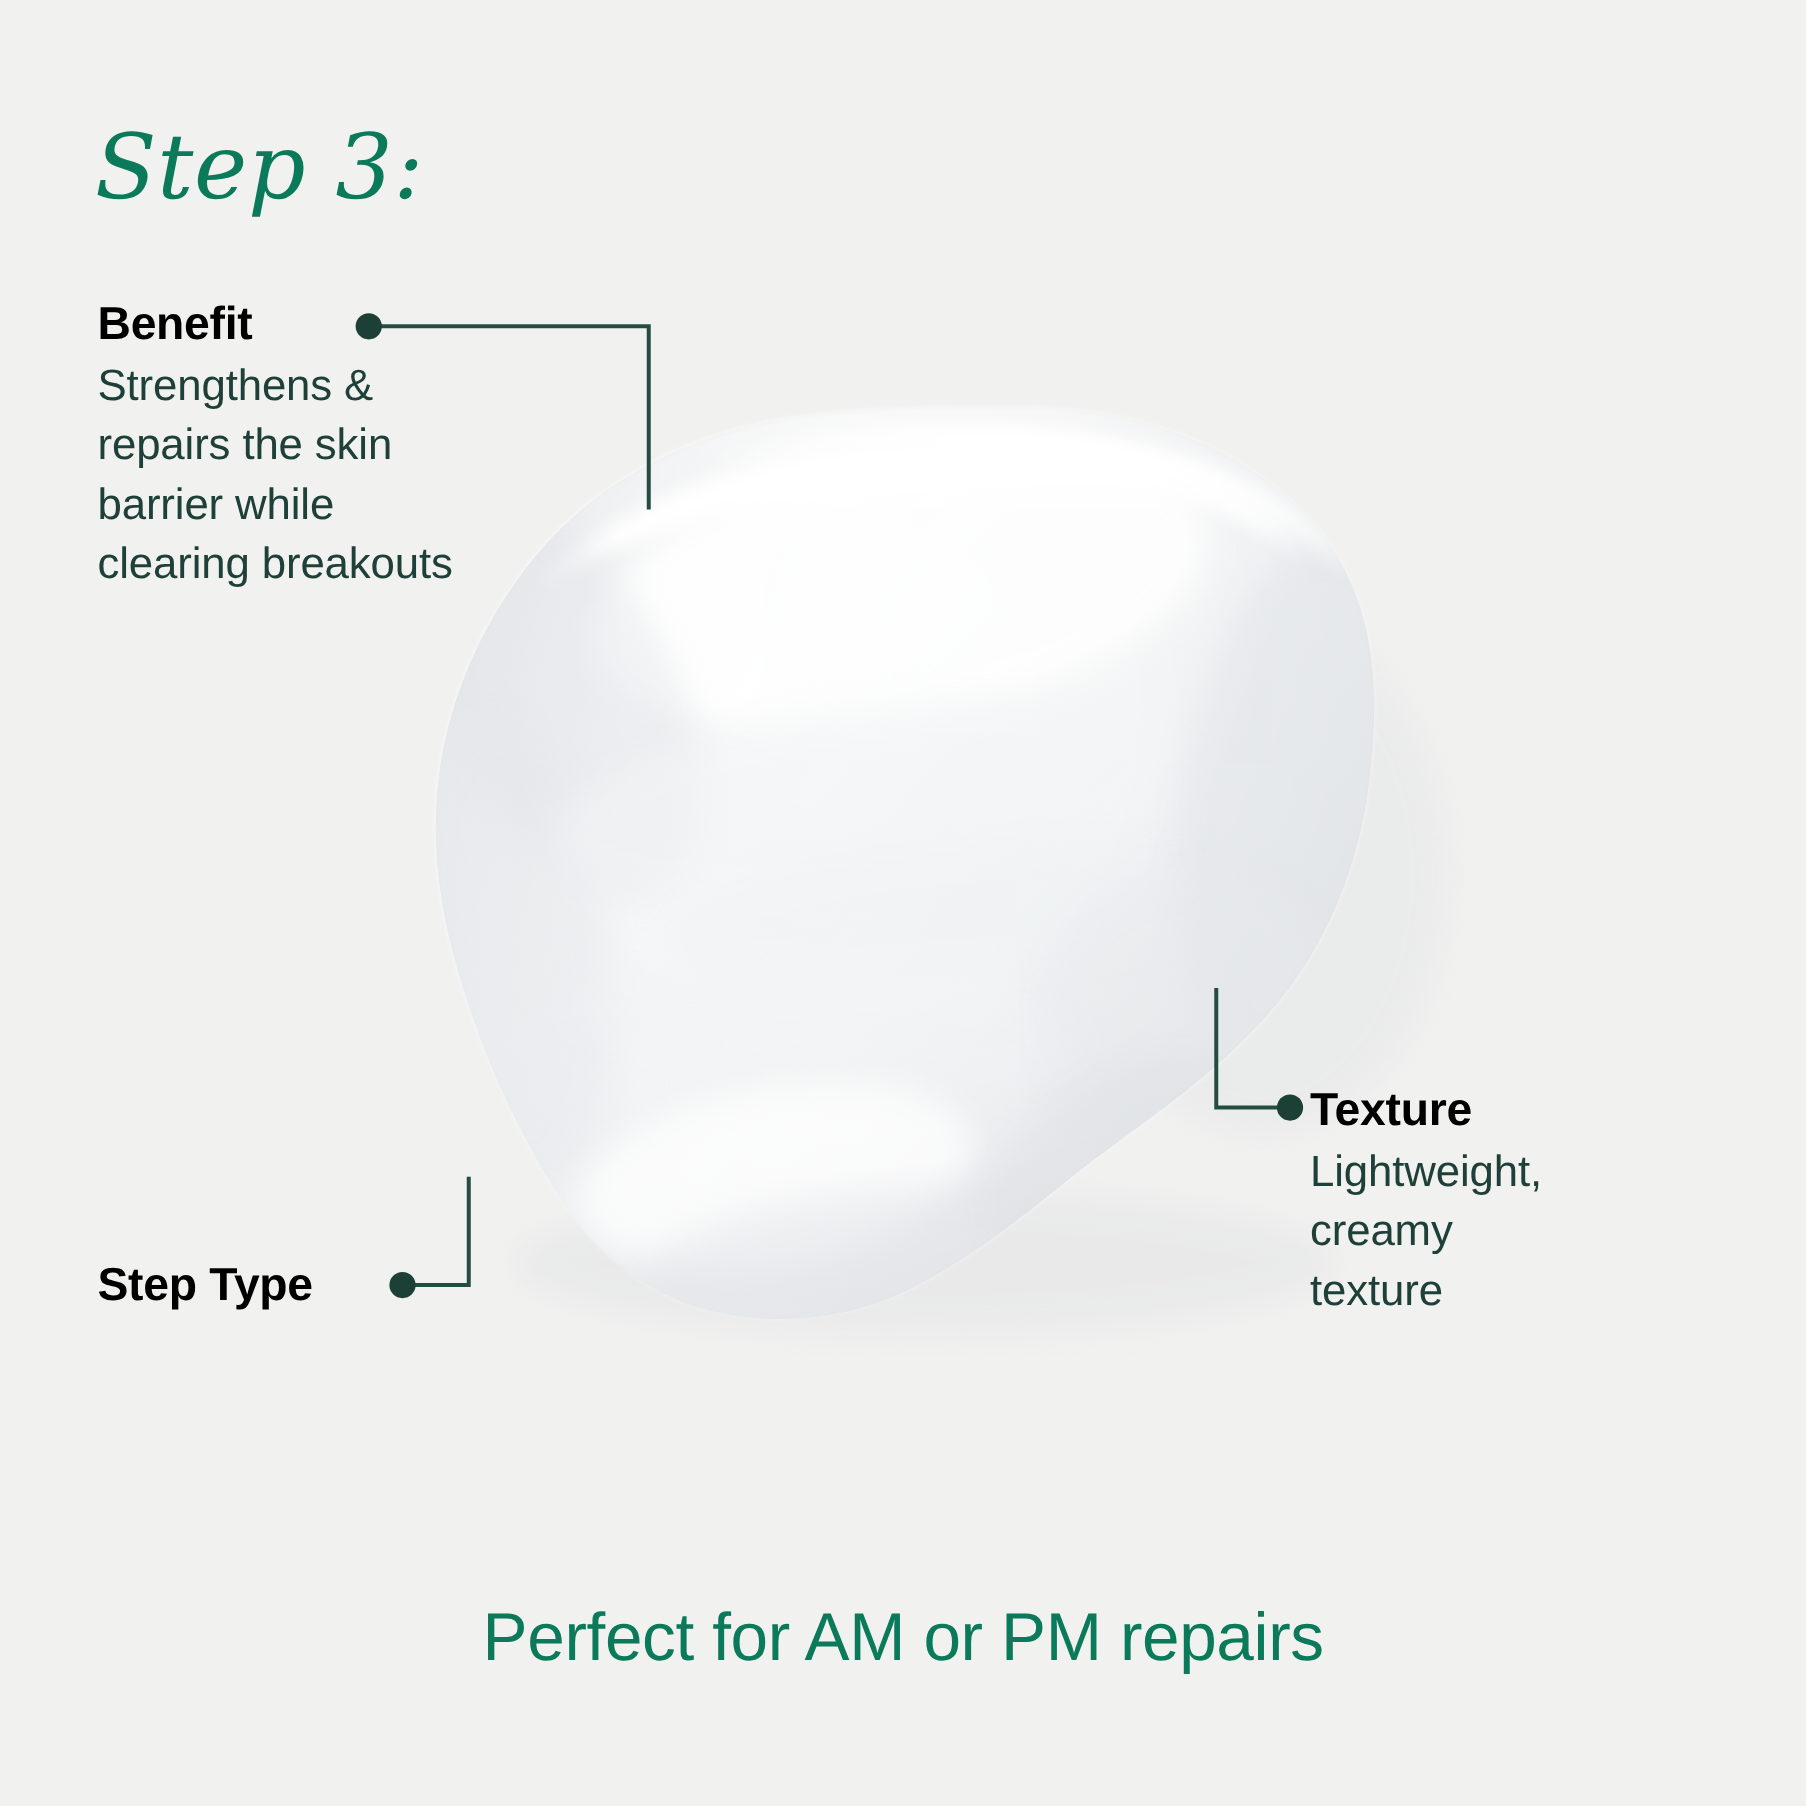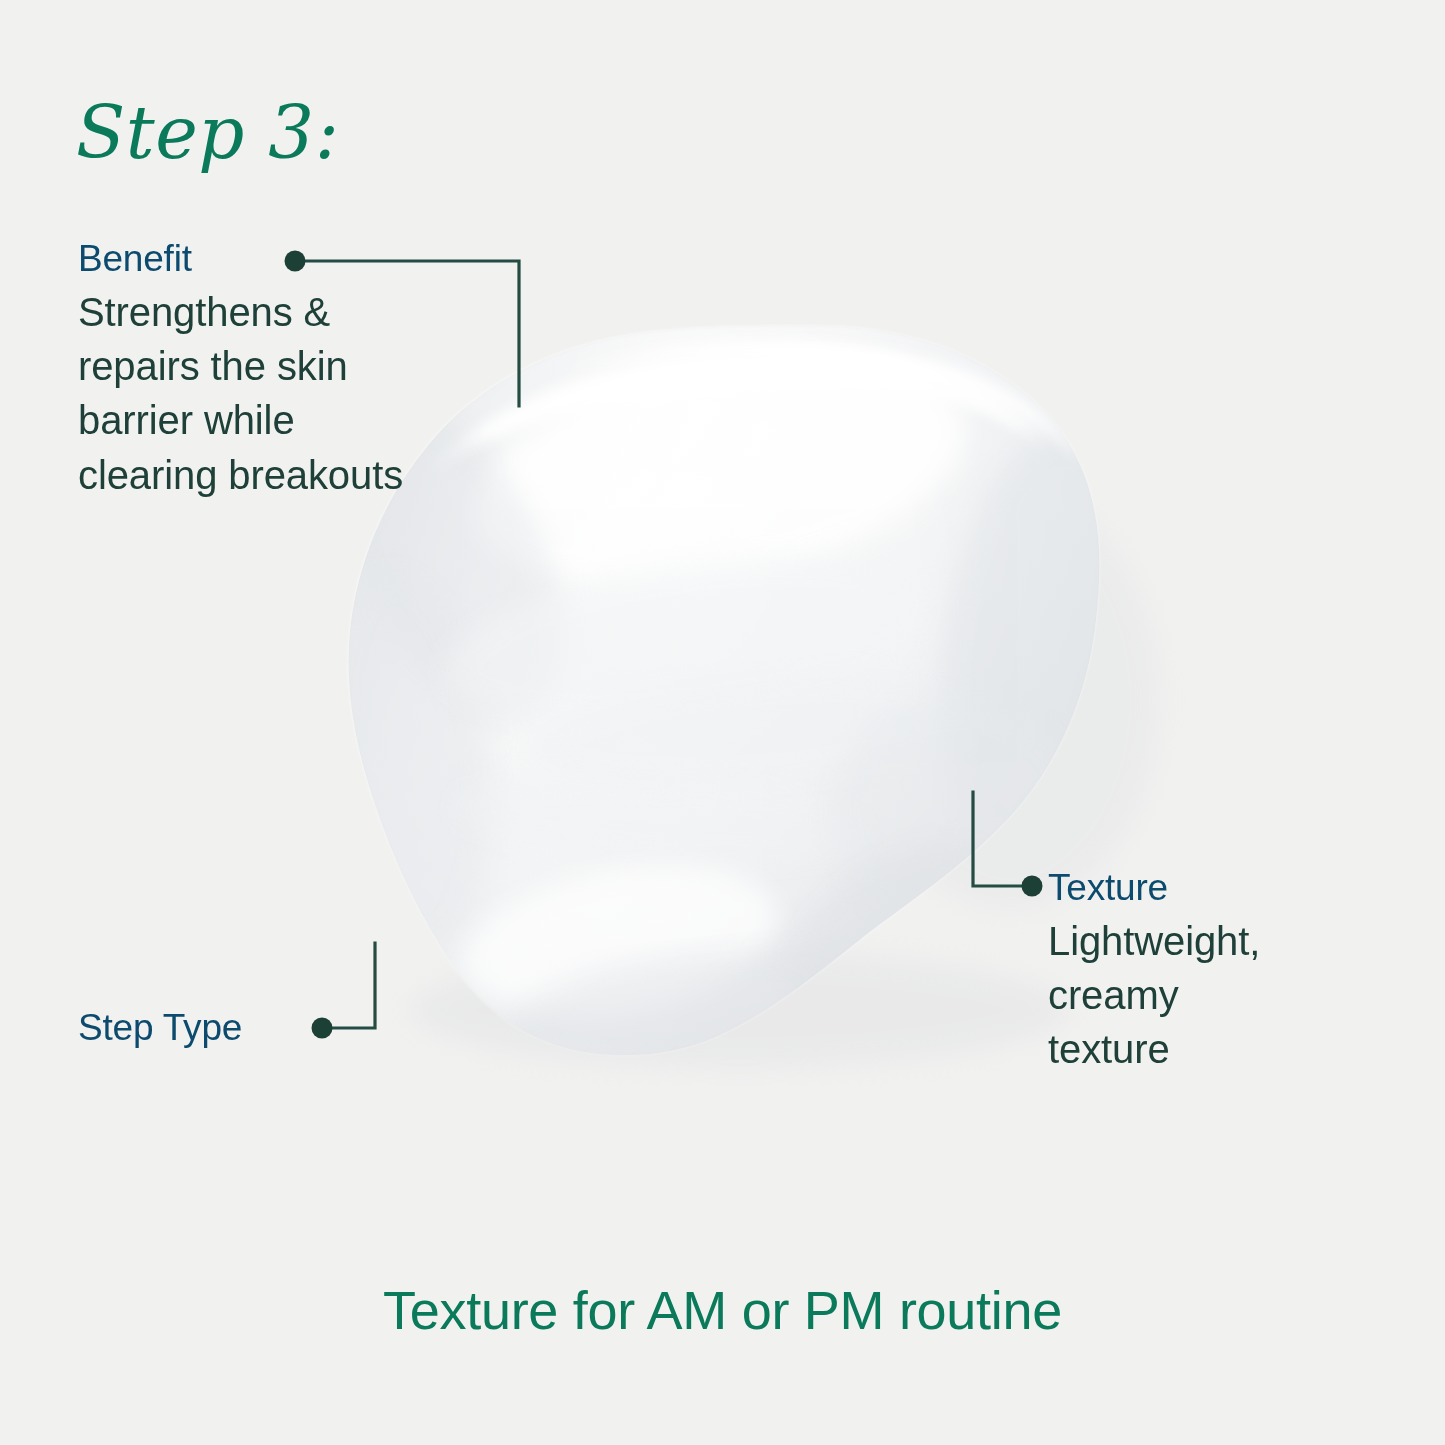--- a/index.html
+++ b/index.html
@@ -46,32 +46,32 @@
     height: 1445px;
     pointer-events: none;
   }
 
   
   .callout {
     position: absolute;
   }
   .callout-label {
     font-family: "Liberation Sans", sans-serif;
-    font-weight: 400;
+    font-weight: 700;
     font-size: 37px;
     line-height: 1.18;
-    color: #0c4a6e;
+    color: #000000;
     letter-spacing: -0.2px;
     white-space: nowrap;
     margin: 0;
   }
   .callout-body {
     font-family: "Liberation Sans", sans-serif;
     font-weight: 400;
-    font-size: 40px;
+    font-size: 35px;
     line-height: 1.36;
     color: #1e4038;
     letter-spacing: -0.1px;
     margin: 4px 0 0 0;
     white-space: pre-line;
   }
 
   #callout-benefit {
     left: 78px;
     top: 237px;
@@ -290,15 +290,15 @@
   <div class="callout" id="callout-skintype">
     <p class="callout-label">Step Type</p>
   </div>
 
   <div class="callout" id="callout-texture">
     <p class="callout-label">Texture</p>
     <p class="callout-body">Lightweight,
 creamy texture</p>
   </div>
 
-  <div class="caption">Texture for AM or PM routine</div>
+  <div class="caption">Perfect for AM or PM repairs</div>
 
 </div>
 
 </body></html>

